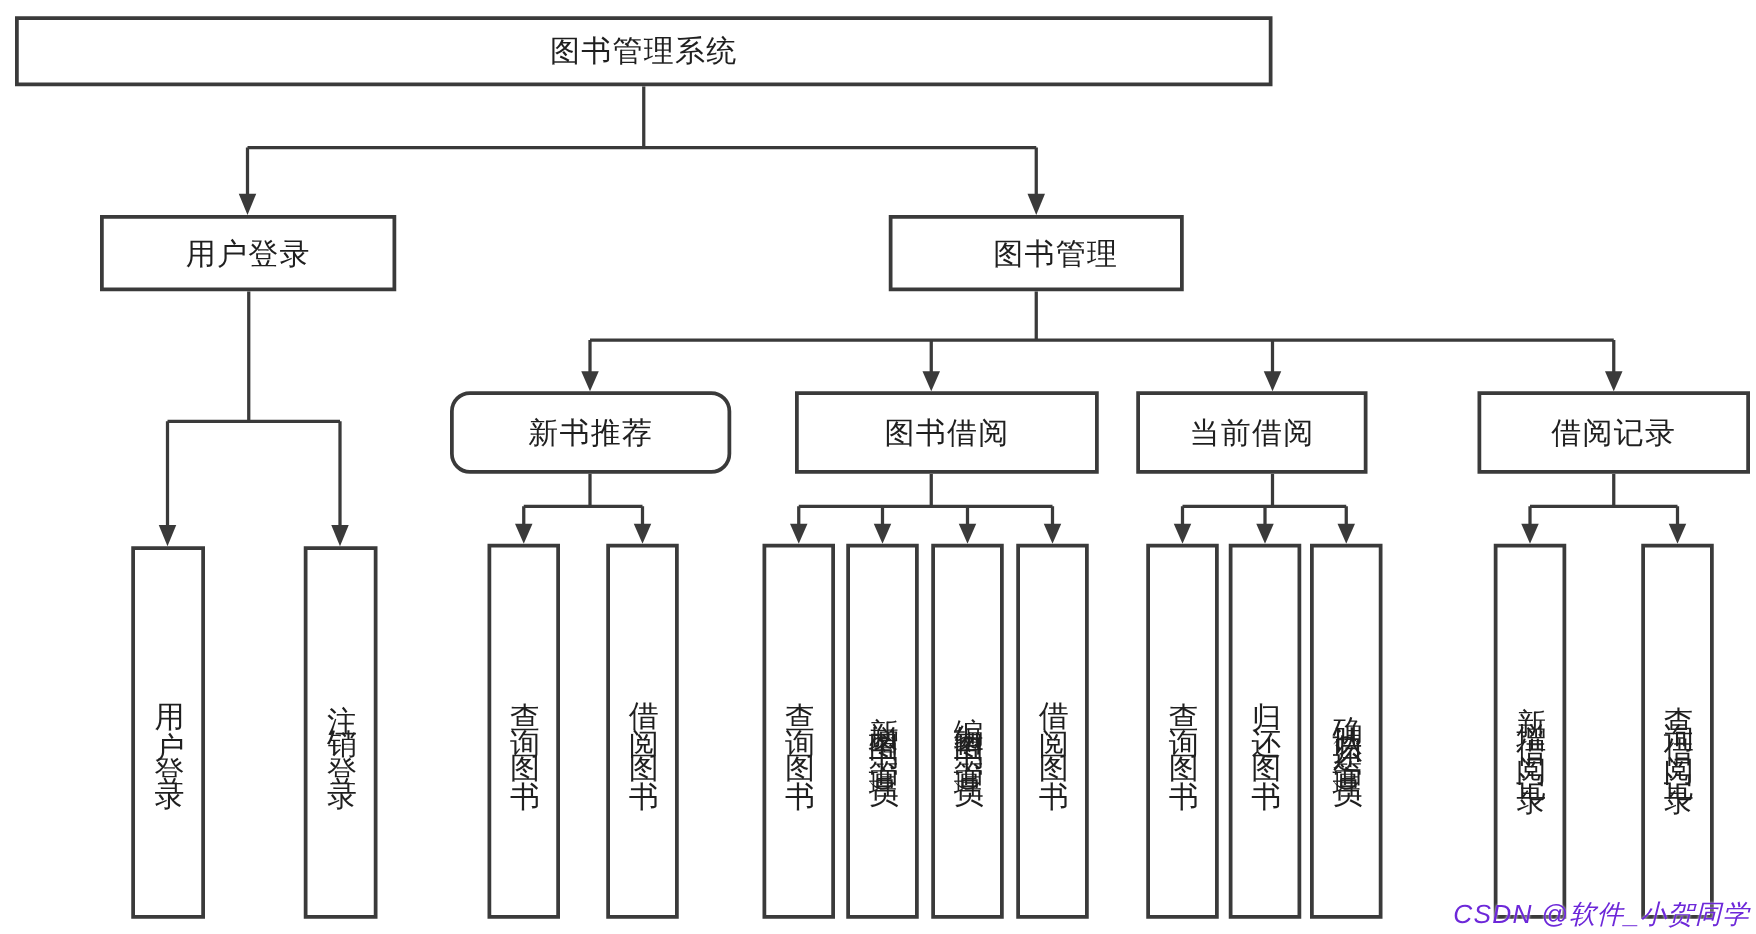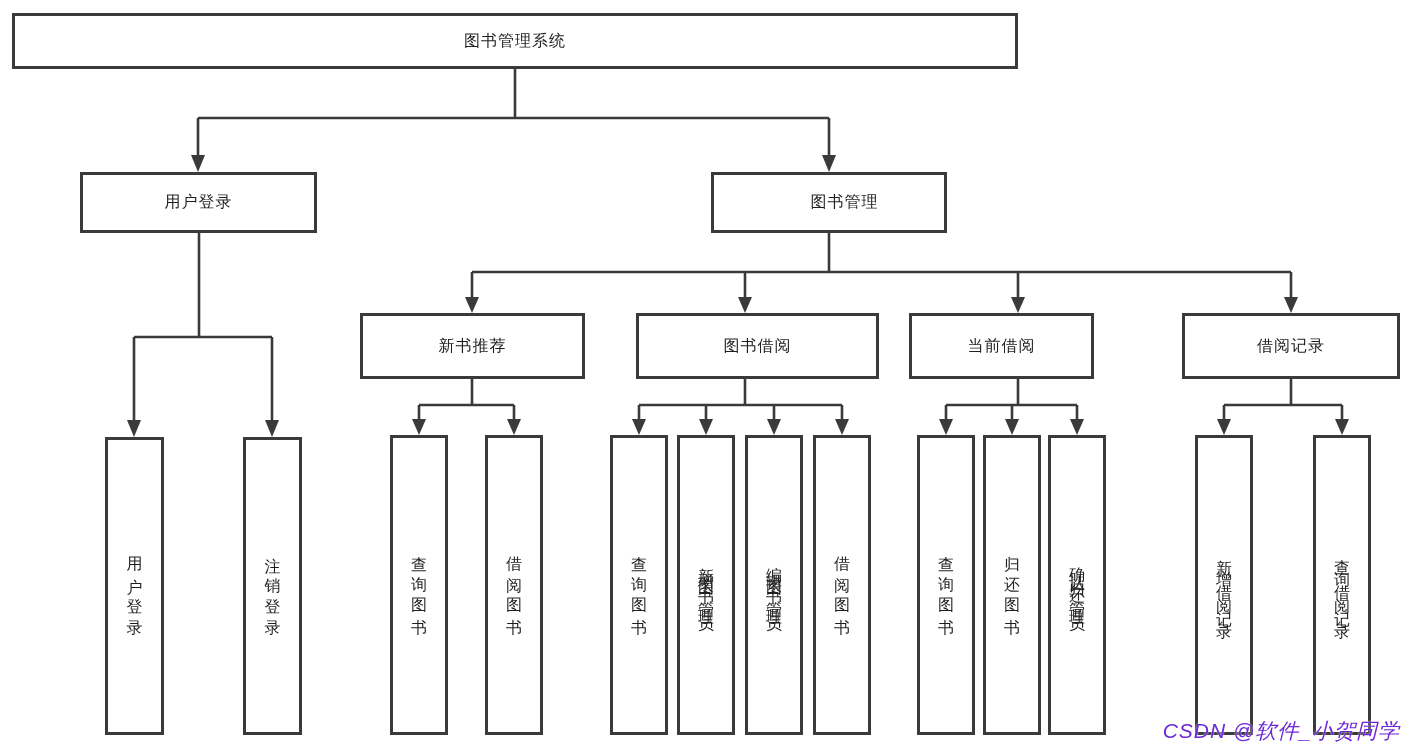--- a/index.html
+++ b/index.html
@@ -25,29 +25,29 @@
   .node {
     position: absolute;
     box-sizing: border-box;
     background: #ffffff;
     border: 3px solid #3a3a3a;
     display: flex;
     align-items: center;
     justify-content: center;
     z-index: 2;
     color: #1f1f1f;
-    font-size: 16px;
+    font-size: 24px;
     letter-spacing: 1px;
   }
   
   .root-box   { left: 12px;  top: 13px;  width: 1006px; height: 56px; }
   .l2-login   { left: 80px;  top: 172px; width: 237px;  height: 61px; }
   .l2-mgmt    { left: 711px; top: 172px; width: 236px;  height: 61px; padding-left: 31px; }
   .l3 { top: 313px; height: 66px; }
-  .l3-recommend { left: 360px;  width: 225px; }
+  .l3-recommend { left: 360px;  width: 225px; border-radius: 16px; }
   .l3-borrow    { left: 636px;  width: 243px; }
   .l3-current   { left: 909px;  width: 185px; }
   .l3-records   { left: 1182px; width: 218px; }
   
   .leaf {
     top: 435px;
     width: 58px;
     height: 300px;
   }
   .leaf span {

